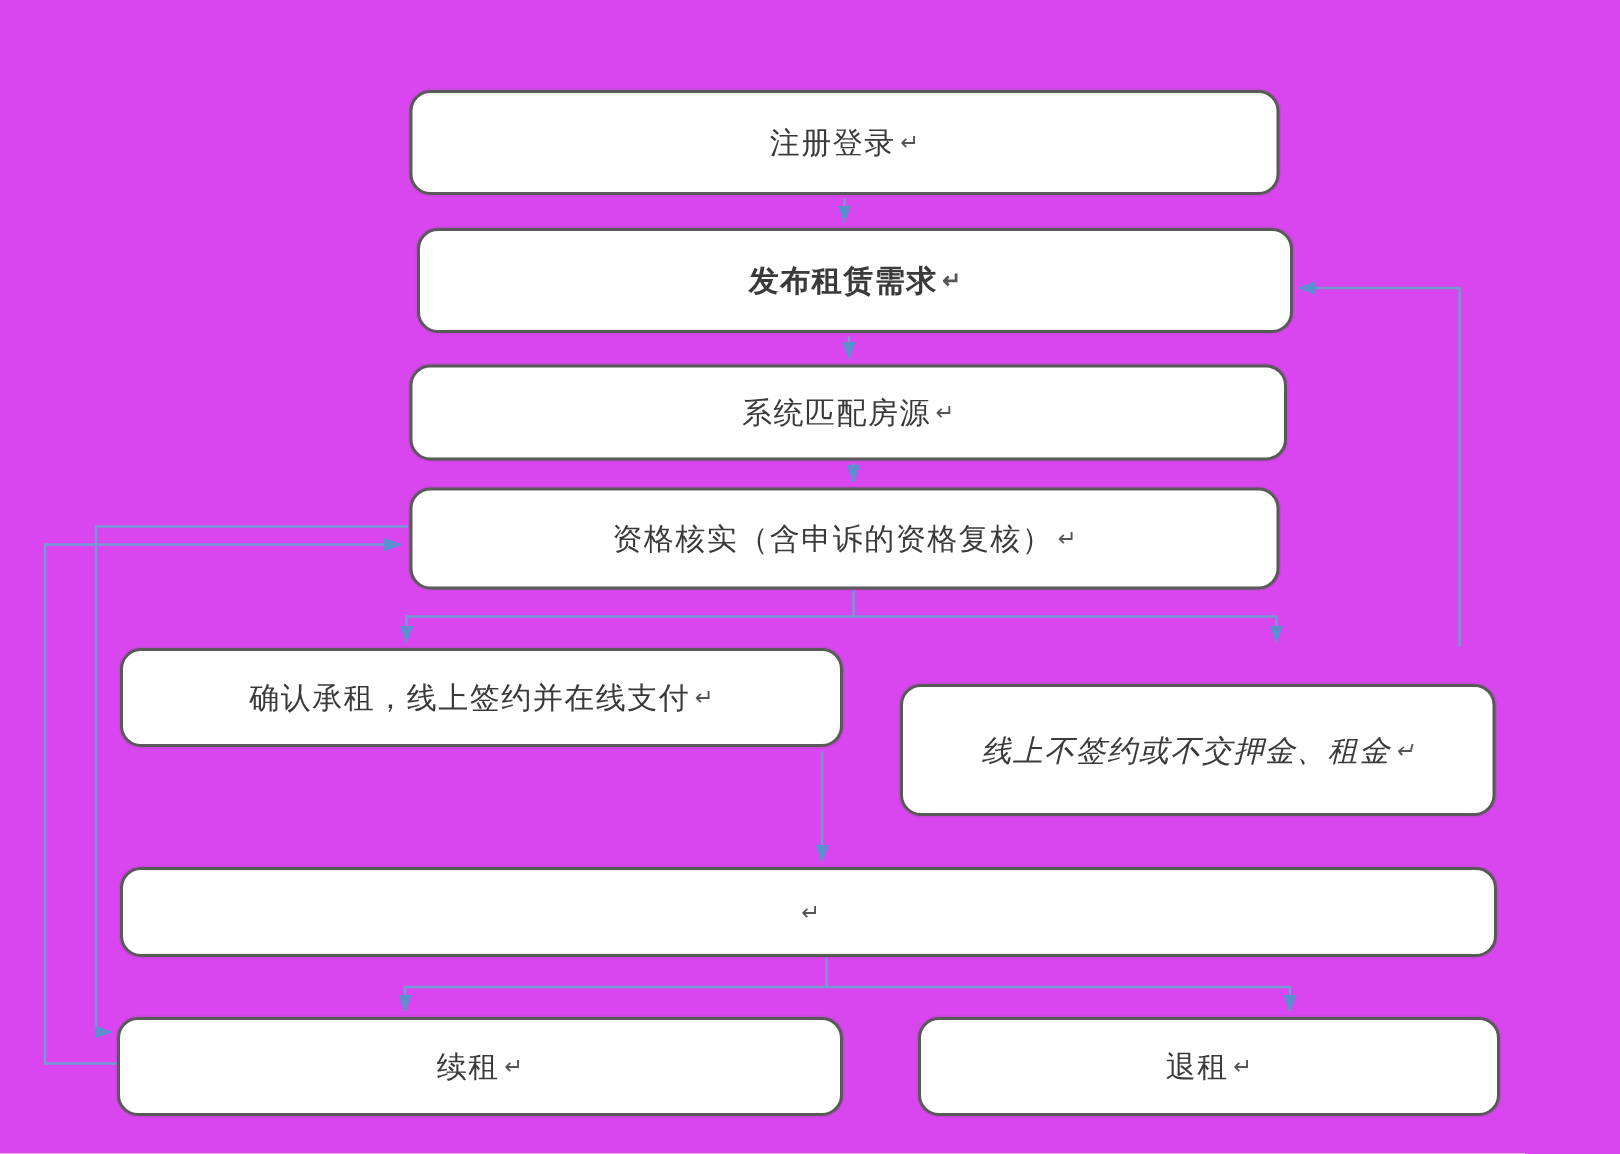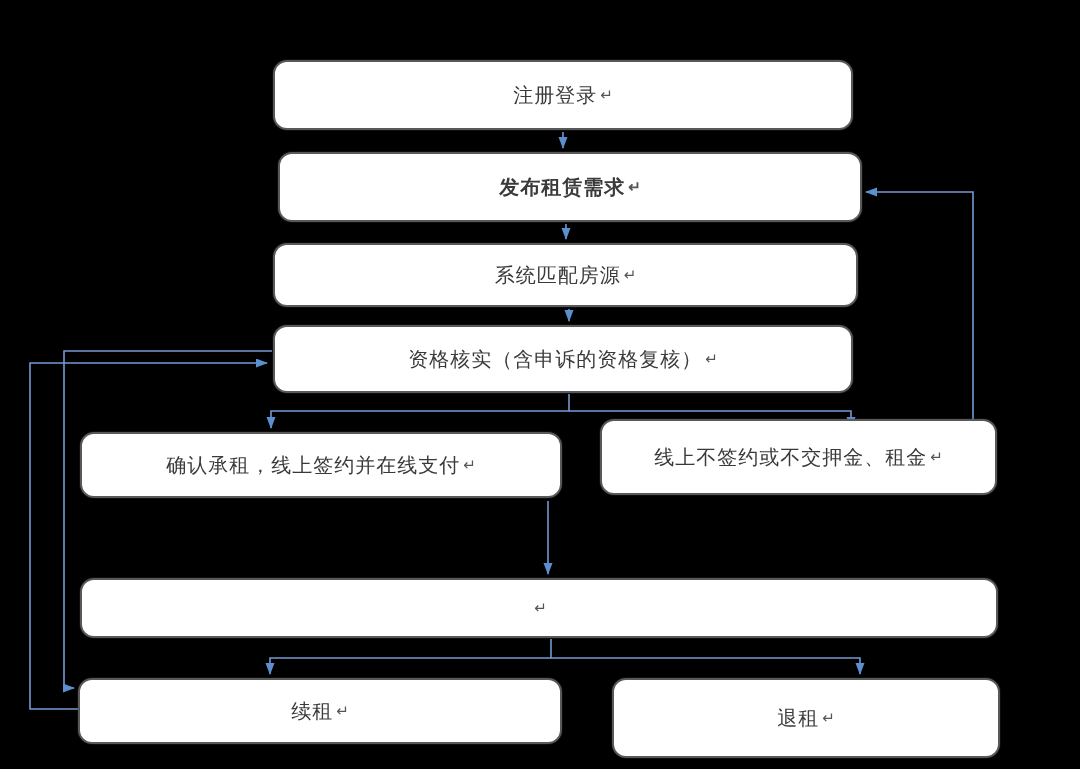--- a/index.html
+++ b/index.html
@@ -1,20 +1,20 @@
 <!DOCTYPE html>
 <html><head>
 <meta charset="utf-8">
 <style>
   html, body { margin: 0; padding: 0; background: #ffffff; }
   .canvas {
     position: relative;
     width: 1080px;
     height: 769px;
-    background: #000000;
+    background: #d946ef;
     font-family: "Liberation Serif", serif;
     overflow: hidden;
   }
   .edges {
     position: absolute;
     left: 0; top: 0;
     width: 1080px; height: 769px;
   }
   .node {
     position: absolute;
@@ -35,24 +35,24 @@
     color: #555555;
     margin-left: 3px;
     letter-spacing: 0;
   }
   
   #n-register { left: 273px; top: 60px;  width: 580px; height: 70px; }
   #n-publish  { left: 278px; top: 152px; width: 584px; height: 70px; font-weight: bold; }
   #n-match    { left: 273px; top: 243px; width: 585px; height: 64px; }
   #n-verify   { left: 273px; top: 325px; width: 580px; height: 68px; align-items: center; }
   #n-confirm  { left: 80px;  top: 432px; width: 482px; height: 66px; }
-  #n-nosign   { left: 600px; top: 419px; width: 397px; height: 76px; }
+  #n-nosign   { left: 600px; top: 456px; width: 397px; height: 88px; font-style: italic; }
   #n-checkin  { left: 80px;  top: 578px; width: 918px; height: 60px; }
   #n-renew    { left: 78px;  top: 678px; width: 484px; height: 66px; text-align: right; }
-  #n-return   { left: 612px; top: 678px; width: 388px; height: 80px; }
+  #n-return   { left: 612px; top: 678px; width: 388px; height: 66px; }
 
   .edge {
     fill: none;
     stroke: #7499d2;
     stroke-width: 1.6;
   }
 </style>
 </head>
 <body>
 

